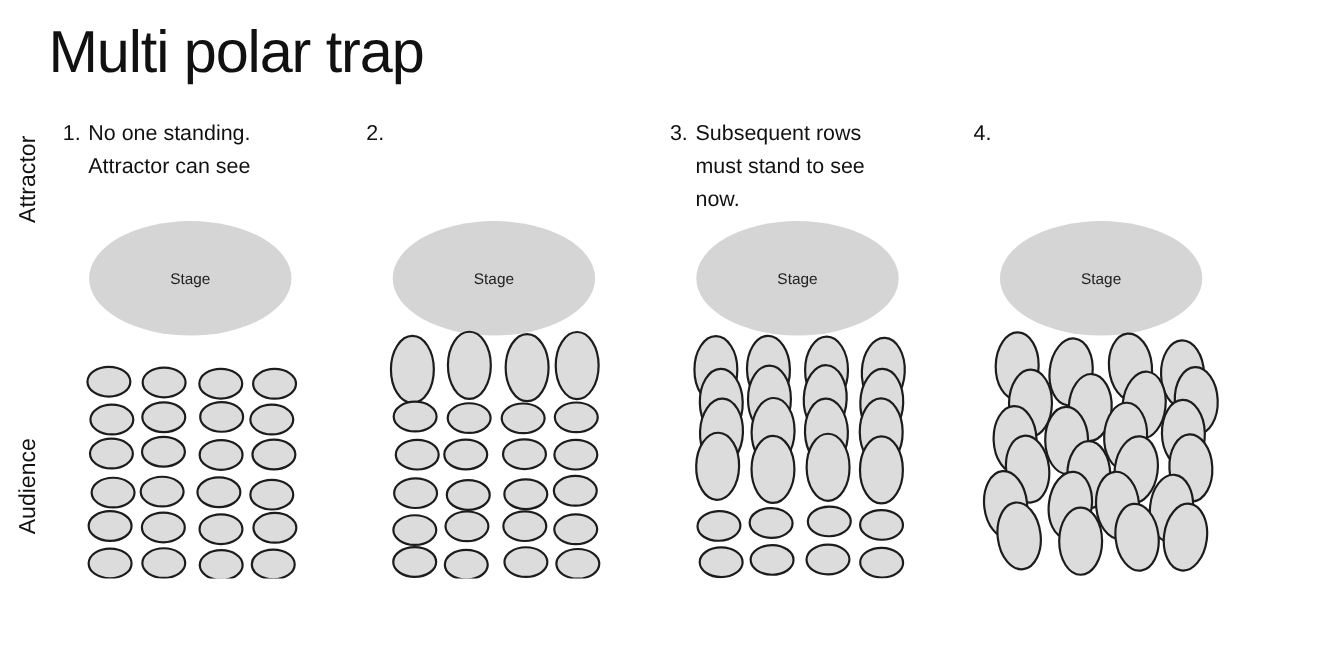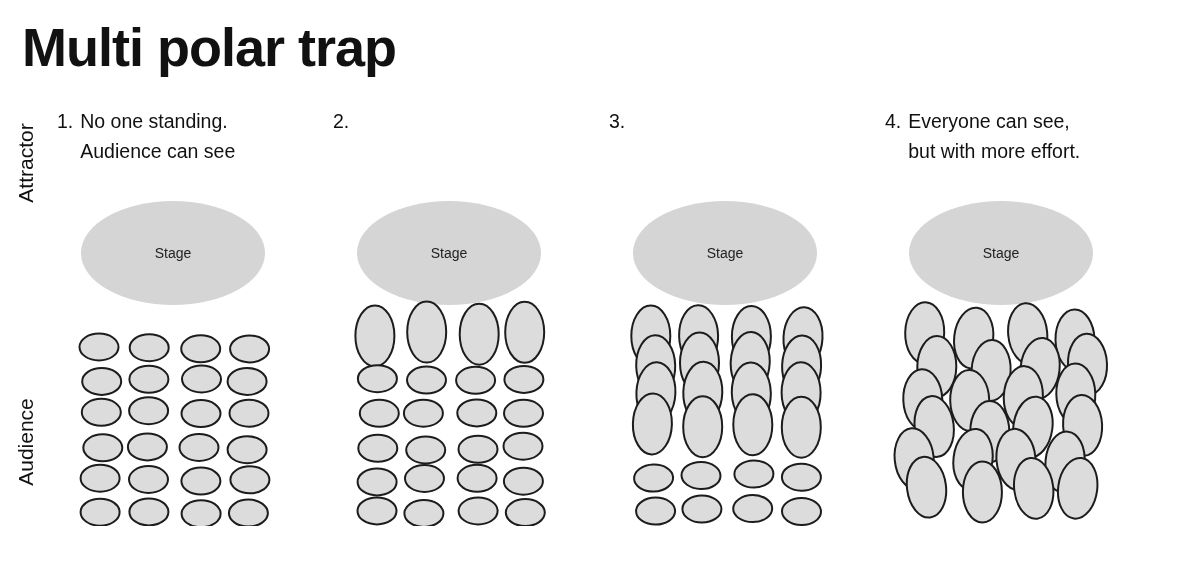--- a/index.html
+++ b/index.html
@@ -2,22 +2,22 @@
 <html><head>
 <meta charset="utf-8">
 <style>
   html,body{margin:0;padding:0;background:#fff;}
   .canvas{
     position:relative;width:1200px;height:587px;background:var(--bg,#fff);
     font-family:"Liberation Sans","DejaVu Sans",sans-serif;color:var(--tx,#111);
     overflow:hidden;
   }
   .title{
-    position:absolute;left:22px;top:16px;margin:0;
-    font-size:54px;font-weight:700;letter-spacing:-1px;color:var(--tx,#111);
+    position:absolute;left:44px;top:16px;margin:0;
+    font-size:54px;font-weight:400;letter-spacing:-1px;color:var(--tx,#111);
   }
   .side-label{
     position:absolute;font-size:21px;font-weight:400;color:var(--tx,#111);
     transform:translate(-50%,-50%) rotate(-90deg);white-space:nowrap;
   }
   .side-label.attractor{left:26px;top:163px;}
   .side-label.audience{left:26px;top:442px;}
   .panels{
     position:absolute;left:45px;top:106px;
     display:grid;grid-template-columns:repeat(4,276px);
@@ -40,21 +40,21 @@
 
 <div class="canvas" style="--bg: #ffffff; --tx: #111111; --sf: #d5d5d5; --pf: #dcdcdc; --ps: #1c1c1c;">
   <h1 class="title">Multi polar trap</h1>
   <div class="side-label attractor">Attractor</div>
   <div class="side-label audience">Audience</div>
   <div class="panels">
       <div class="panel">
         <div class="caption">
           <span class="num">1.</span>
           <span class="cap-text">No one standing.
-Audience can see</span>
+Attractor can see</span>
         </div>
         <svg width="276" height="325" viewBox="0 0 276 325" class="scene">
           <ellipse cx="128" cy="52" rx="92" ry="52" class="stage-shape"></ellipse>
           <text x="128" y="57" text-anchor="middle" class="stage-text">Stage</text>
           <ellipse cx="54.0" cy="146.0" rx="19.5" ry="13.5" class="person"></ellipse>
           <ellipse cx="104.2" cy="146.7" rx="19.5" ry="13.5" class="person"></ellipse>
           <ellipse cx="155.7" cy="147.8" rx="19.5" ry="13.5" class="person"></ellipse>
           <ellipse cx="204.6" cy="147.9" rx="19.5" ry="13.5" class="person"></ellipse>
           <ellipse cx="56.7" cy="180.4" rx="19.5" ry="13.5" class="person"></ellipse>
           <ellipse cx="103.9" cy="178.3" rx="19.5" ry="13.5" class="person"></ellipse>
@@ -107,20 +107,23 @@
           <ellipse cx="202.4" cy="280.2" rx="19.5" ry="13.5" class="person"></ellipse>
           <ellipse cx="56.0" cy="309.9" rx="19.5" ry="13.5" class="person"></ellipse>
           <ellipse cx="102.9" cy="312.4" rx="19.5" ry="13.5" class="person"></ellipse>
           <ellipse cx="157.1" cy="310.0" rx="19.5" ry="13.5" class="person"></ellipse>
           <ellipse cx="204.3" cy="311.6" rx="19.5" ry="13.5" class="person"></ellipse>
         </svg>
       </div>
       <div class="panel">
         <div class="caption">
           <span class="num">3.</span>
+          <span class="cap-text">Subsequent rows
+must stand to see
+now.</span>
         </div>
         <svg width="276" height="325" viewBox="0 0 276 325" class="scene">
           <ellipse cx="128" cy="52" rx="92" ry="52" class="stage-shape"></ellipse>
           <text x="128" y="57" text-anchor="middle" class="stage-text">Stage</text>
           <ellipse cx="53.8" cy="135.1" rx="19.5" ry="30.5" transform="rotate(0.0 53.8 135.1)" class="person"></ellipse>
           <ellipse cx="101.6" cy="134.8" rx="19.5" ry="30.5" transform="rotate(-1.2 101.6 134.8)" class="person"></ellipse>
           <ellipse cx="154.4" cy="135.5" rx="19.5" ry="30.5" transform="rotate(0.2 154.4 135.5)" class="person"></ellipse>
           <ellipse cx="206.0" cy="136.7" rx="19.5" ry="30.5" transform="rotate(2.8 206.0 136.7)" class="person"></ellipse>
           <ellipse cx="58.7" cy="164.8" rx="19.5" ry="30.5" transform="rotate(-1.3 58.7 164.8)" class="person"></ellipse>
           <ellipse cx="102.5" cy="161.9" rx="19.5" ry="30.5" transform="rotate(0.0 102.5 161.9)" class="person"></ellipse>
@@ -140,22 +143,20 @@
           <ellipse cx="204.4" cy="276.2" rx="19.5" ry="13.5" transform="rotate(0.9 204.4 276.2)" class="person"></ellipse>
           <ellipse cx="58.6" cy="310.1" rx="19.5" ry="13.5" transform="rotate(-0.1 58.6 310.1)" class="person"></ellipse>
           <ellipse cx="104.9" cy="308.0" rx="19.5" ry="13.5" transform="rotate(0.4 104.9 308.0)" class="person"></ellipse>
           <ellipse cx="155.7" cy="307.6" rx="19.5" ry="13.5" transform="rotate(-0.6 155.7 307.6)" class="person"></ellipse>
           <ellipse cx="204.5" cy="310.5" rx="19.5" ry="13.5" transform="rotate(0.9 204.5 310.5)" class="person"></ellipse>
         </svg>
       </div>
       <div class="panel">
         <div class="caption">
           <span class="num">4.</span>
-          <span class="cap-text">Everyone can see,
-but with more effort.</span>
         </div>
         <svg width="276" height="325" viewBox="0 0 276 325" class="scene">
           <ellipse cx="128" cy="52" rx="92" ry="52" class="stage-shape"></ellipse>
           <text x="128" y="57" text-anchor="middle" class="stage-text">Stage</text>
           <ellipse cx="51.7" cy="131.7" rx="19.5" ry="30.5" transform="rotate(1.5 51.7 131.7)" class="person"></ellipse>
           <ellipse cx="100.7" cy="137.1" rx="19.5" ry="30.5" transform="rotate(6.3 100.7 137.1)" class="person"></ellipse>
           <ellipse cx="154.7" cy="132.7" rx="19.5" ry="30.5" transform="rotate(-5.3 154.7 132.7)" class="person"></ellipse>
           <ellipse cx="202.0" cy="138.9" rx="19.5" ry="30.5" transform="rotate(-1.1 202.0 138.9)" class="person"></ellipse>
           <ellipse cx="63.8" cy="165.6" rx="19.5" ry="30.5" transform="rotate(0.8 63.8 165.6)" class="person"></ellipse>
           <ellipse cx="118.1" cy="169.5" rx="19.5" ry="30.5" transform="rotate(2.9 118.1 169.5)" class="person"></ellipse>

